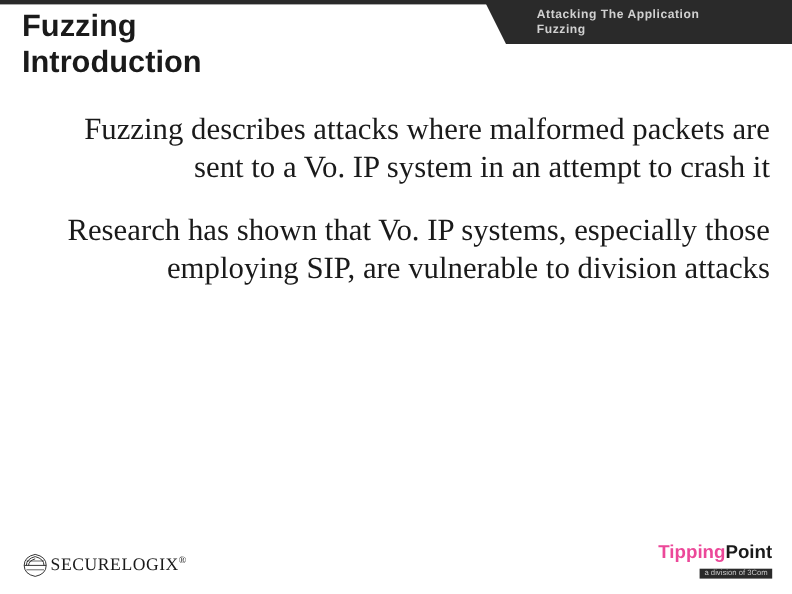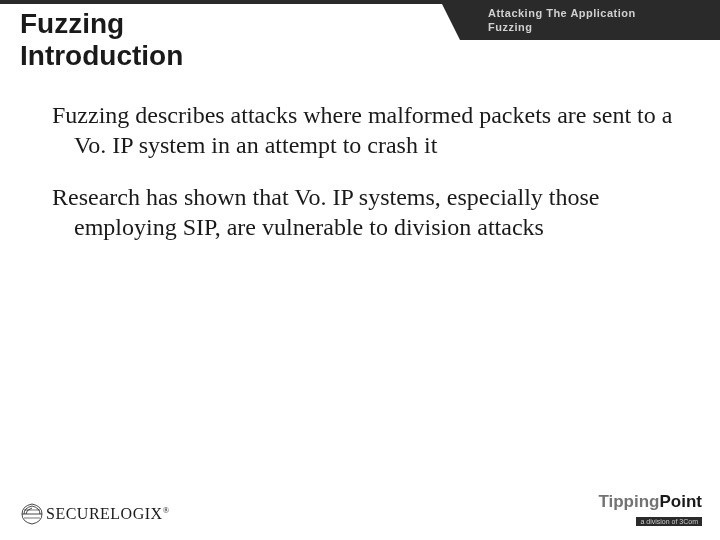--- a/index.html
+++ b/index.html
@@ -64,26 +64,27 @@
       color: #1a1a1a;
       line-height: 1.15;
     }
     .body-text {
       position: absolute;
       top: 100px;
       left: 30px;
       right: 20px;
     }
     .para {
-      font-size: 24px;
+      font-size: 28px;
       color: #1a1a1a;
       line-height: 1.25;
       margin-bottom: 22px;
       text-indent: -22px;
       padding-left: 44px;
+      text-align: right;
     }
     .footer {
       position: absolute;
       bottom: 12px;
       left: 18px;
       right: 18px;
       display: flex;
       justify-content: space-between;
       align-items: flex-end;
     }
@@ -111,21 +112,21 @@
       text-align: right;
     }
     .logo-right-main {
       font-family: Arial, sans-serif;
       font-size: 17px;
       font-weight: bold;
       color: #1a1a1a;
       line-height: 1;
     }
     .logo-right-main .orange {
-      color: #737373;
+      color: #ec4899;
     }
     .logo-right-sub {
       font-family: Arial, sans-serif;
       font-size: 7px;
       color: #666;
       background: #2a2a2a;
       color: #ccc;
       padding: 1px 4px;
       display: inline-block;
       margin-top: 2px;

